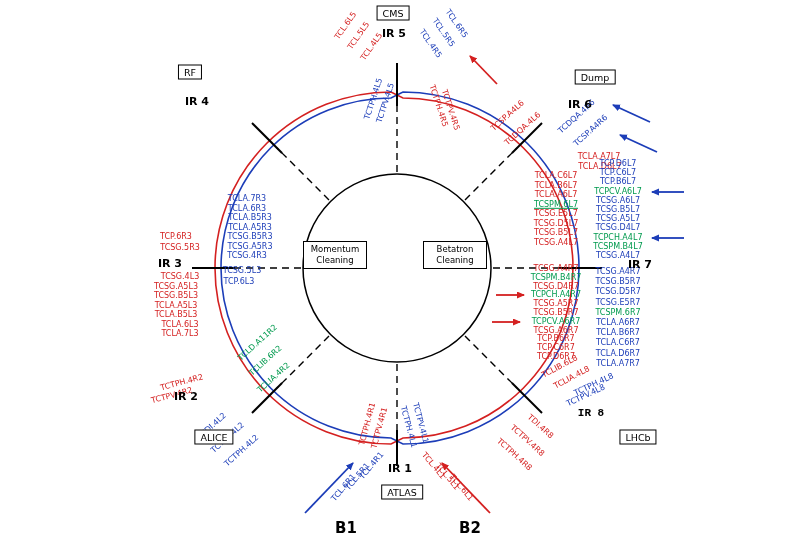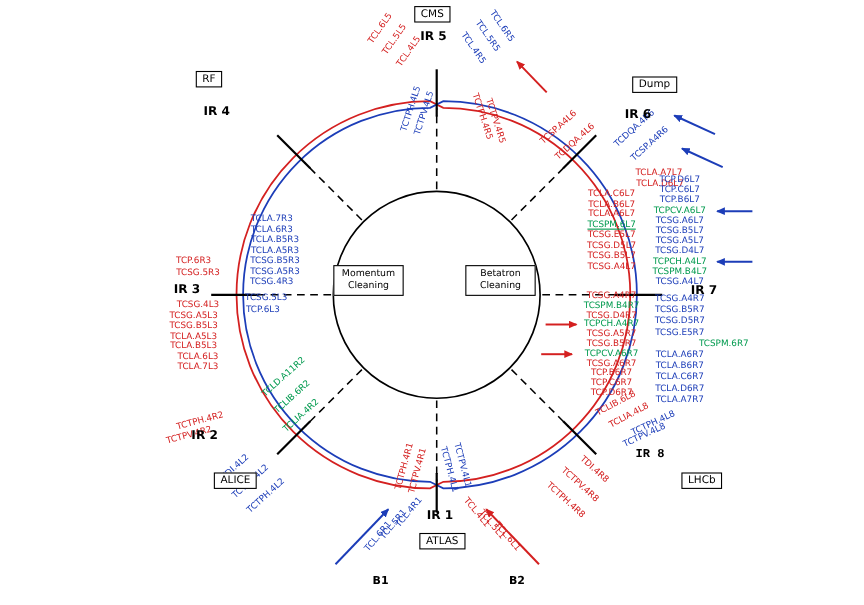--- a/index.html
+++ b/index.html
@@ -14,21 +14,21 @@
   }
   .irlabel{
     position:absolute;font-size:11px;font-weight:bold;color:#000;
     transform:translate(-50%,-50%);white-space:nowrap;
   }
   .det{
     position:absolute;font-size:9.5px;color:#000;border:1px solid #000;background:#fff;
     padding:1px 5px;transform:translate(-50%,-50%);white-space:nowrap;
   }
   .beam-tag{
-    position:absolute;font-size:10px;font-weight:bold;color:#000;
+    position:absolute;font-size:15px;font-weight:bold;color:#000;
     transform:translate(-50%,-50%);
   }
   .center-box{
     position:absolute;border:1.3px solid #000;background:#fff;color:#000;
     font-size:8.5px;text-align:center;line-height:1.3;padding:2px 3px;
   }
   #momentum-box{left:303px;top:241px;width:56px;}
   #betatron-box{left:423px;top:241px;width:56px;}
   #b1-label{left:346px;top:528px;}
   #b2-label{left:470px;top:528px;}
@@ -133,21 +133,21 @@
       <div class="clabel" style="left: 556px; top: 313px; color: rgb(212, 32, 32); transform: translate(-50%, -50%) rotate(0deg);">TCSG.B5R7</div>
       <div class="clabel" style="left: 556px; top: 321.8px; color: rgb(0, 154, 78); transform: translate(-50%, -50%) rotate(0deg);">TCPCV.A6R7</div>
       <div class="clabel" style="left: 556px; top: 330.6px; color: rgb(212, 32, 32); transform: translate(-50%, -50%) rotate(0deg);">TCSG.A6R7</div>
       <div class="clabel" style="left: 556px; top: 339.4px; color: rgb(212, 32, 32); transform: translate(-50%, -50%) rotate(0deg);">TCP.B6R7</div>
       <div class="clabel" style="left: 556px; top: 348.2px; color: rgb(212, 32, 32); transform: translate(-50%, -50%) rotate(0deg);">TCP.C6R7</div>
       <div class="clabel" style="left: 556px; top: 357px; color: rgb(212, 32, 32); transform: translate(-50%, -50%) rotate(0deg);">TCP.D6R7</div>
       <div class="clabel" style="left: 618px; top: 272px; color: rgb(28, 61, 184); transform: translate(-50%, -50%) rotate(0deg);">TCSG.A4R7</div>
       <div class="clabel" style="left: 618px; top: 282.2px; color: rgb(28, 61, 184); transform: translate(-50%, -50%) rotate(0deg);">TCSG.B5R7</div>
       <div class="clabel" style="left: 618px; top: 292.4px; color: rgb(28, 61, 184); transform: translate(-50%, -50%) rotate(0deg);">TCSG.D5R7</div>
       <div class="clabel" style="left: 618px; top: 302.6px; color: rgb(28, 61, 184); transform: translate(-50%, -50%) rotate(0deg);">TCSG.E5R7</div>
-      <div class="clabel" style="left: 618px; top: 312.8px; color: rgb(0, 154, 78); transform: translate(-50%, -50%) rotate(0deg); margin-left: 40px;">TCSPM.6R7</div>
+      <div class="clabel" style="left: 618px; top: 312.8px; color: rgb(0, 154, 78); transform: translate(-50%, -50%) rotate(0deg);">TCSPM.6R7</div>
       <div class="clabel" style="left: 618px; top: 323px; color: rgb(28, 61, 184); transform: translate(-50%, -50%) rotate(0deg);">TCLA.A6R7</div>
       <div class="clabel" style="left: 618px; top: 333.2px; color: rgb(28, 61, 184); transform: translate(-50%, -50%) rotate(0deg);">TCLA.B6R7</div>
       <div class="clabel" style="left: 618px; top: 343.4px; color: rgb(28, 61, 184); transform: translate(-50%, -50%) rotate(0deg);">TCLA.C6R7</div>
       <div class="clabel" style="left: 618px; top: 353.6px; color: rgb(28, 61, 184); transform: translate(-50%, -50%) rotate(0deg);">TCLA.D6R7</div>
       <div class="clabel" style="left: 618px; top: 363.8px; color: rgb(28, 61, 184); transform: translate(-50%, -50%) rotate(0deg);">TCLA.A7R7</div>
       <div class="clabel" style="left: 560px; top: 367px; color: rgb(212, 32, 32); transform: translate(-50%, -50%) rotate(-28deg);">TCLIB.6L8</div>
       <div class="clabel" style="left: 572px; top: 378px; color: rgb(212, 32, 32); transform: translate(-50%, -50%) rotate(-28deg);">TCLIA.4L8</div>
       <div class="clabel" style="left: 594px; top: 385px; color: rgb(28, 61, 184); transform: translate(-50%, -50%) rotate(-25deg);">TCTPH.4L8</div>
       <div class="clabel" style="left: 586px; top: 396px; color: rgb(28, 61, 184); transform: translate(-50%, -50%) rotate(-25deg);">TCTPV.4L8</div>
       <div class="clabel" style="left: 540px; top: 427px; color: rgb(212, 32, 32); transform: translate(-50%, -50%) rotate(42deg);">TDI.4R8</div>

